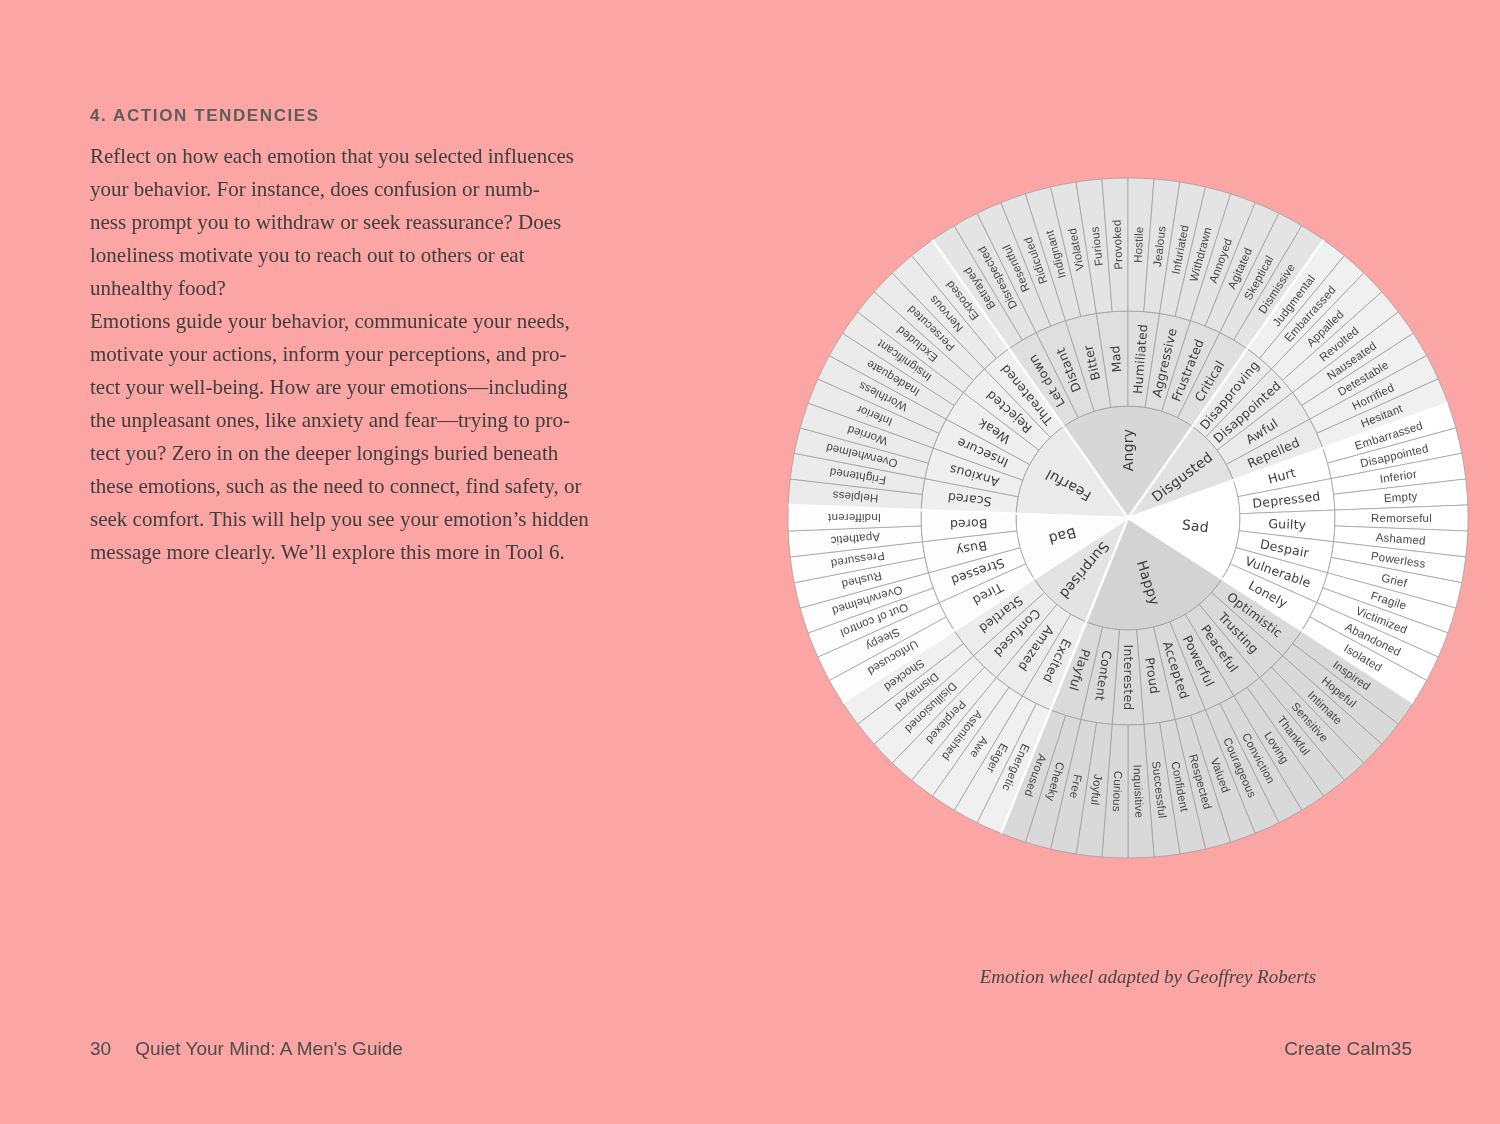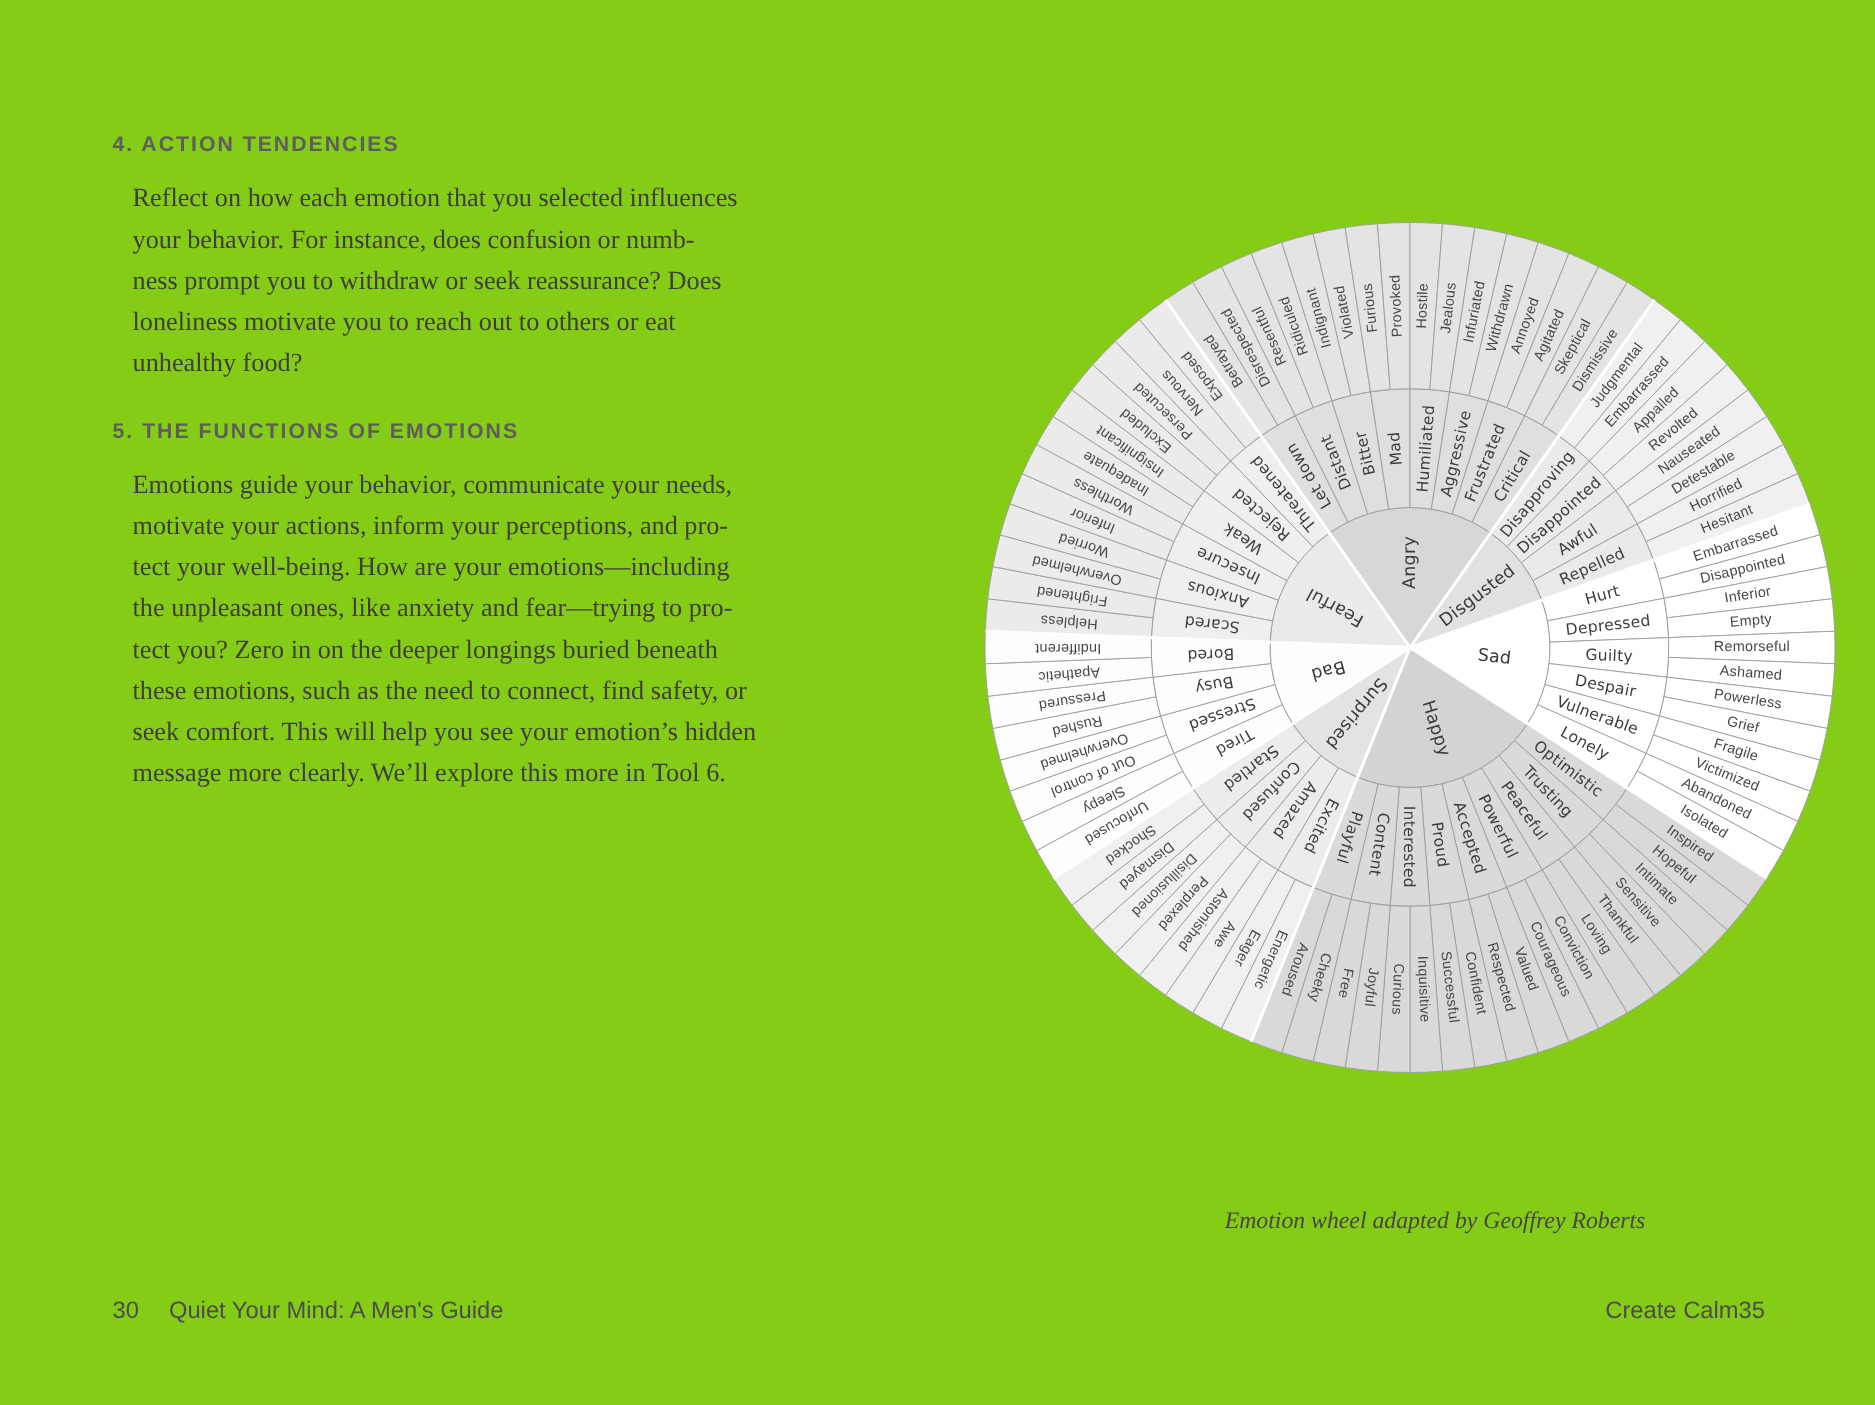--- a/index.html
+++ b/index.html
@@ -1,23 +1,23 @@
 <!DOCTYPE html>
 <html><head>
 <meta charset="utf-8">
 <style>
   html,body{margin:0;padding:0;background:#ffffff;}
-  #page{position:relative;width:1500px;height:1124px;background:#84cc16;overflow:hidden;
+  #page{position:relative;width:1500px;height:1124px;background:#fca5a5;overflow:hidden;
         font-family:"Liberation Sans",sans-serif;}
   .left-col{position:absolute;left:90px;top:106px;width:620px;}
   .section-heading{font-family:"Liberation Sans",sans-serif;font-weight:700;font-size:17px;
         letter-spacing:1.6px;color:#5d5d5d;margin:0 0 14px 0;}
   .section-heading.second{margin-top:28px;}
   .body-text{font-family:"Liberation Serif",serif;font-weight:400;font-size:21px;line-height:33px;
-        color:#3e3e3e;white-space:pre-line;margin:16px;}
+        color:#3e3e3e;white-space:pre-line;margin:0;}
   .wheel-title{position:absolute;left:806px;top:110px;width:684px;text-align:center;
         font-family:"DejaVu Sans",sans-serif;font-size:20px;color:#2d2d2d;}
   #wheel-box{position:absolute;left:786px;top:176px;width:684px;height:684px;}
   .wheel-caption{position:absolute;left:806px;top:966px;width:684px;text-align:center;
         font-family:"Liberation Serif",serif;font-style:italic;font-size:19px;color:#474747;}
   .footer{position:absolute;top:1038px;font-family:"Liberation Sans",sans-serif;font-size:19px;
         color:#4c4c4c;display:flex;}
   .footer.left{left:90px;gap:24px;}
   .footer.right{right:88px;}
 </style>
@@ -26,21 +26,20 @@
 
 <div id="page">
 
   <div class="left-col">
     <h4 class="section-heading">4. ACTION TENDENCIES</h4>
     <p class="body-text">Reflect on how each emotion that you selected influences
 your behavior. For instance, does confusion or numb-
 ness prompt you to withdraw or seek reassurance? Does
 loneliness motivate you to reach out to others or eat
 unhealthy food?</p>
-    <h4 class="section-heading second">5. THE FUNCTIONS OF EMOTIONS</h4>
     <p class="body-text">Emotions guide your behavior, communicate your needs,
 motivate your actions, inform your perceptions, and pro-
 tect your well-being. How are your emotions—including
 the unpleasant ones, like anxiety and fear—trying to pro-
 tect you? Zero in on the deeper longings buried beneath
 these emotions, such as the need to connect, find safety, or
 seek comfort. This will help you see your emotion’s hidden
 message more clearly. We’ll explore this more in Tool 6.</p>
   </div>
 

